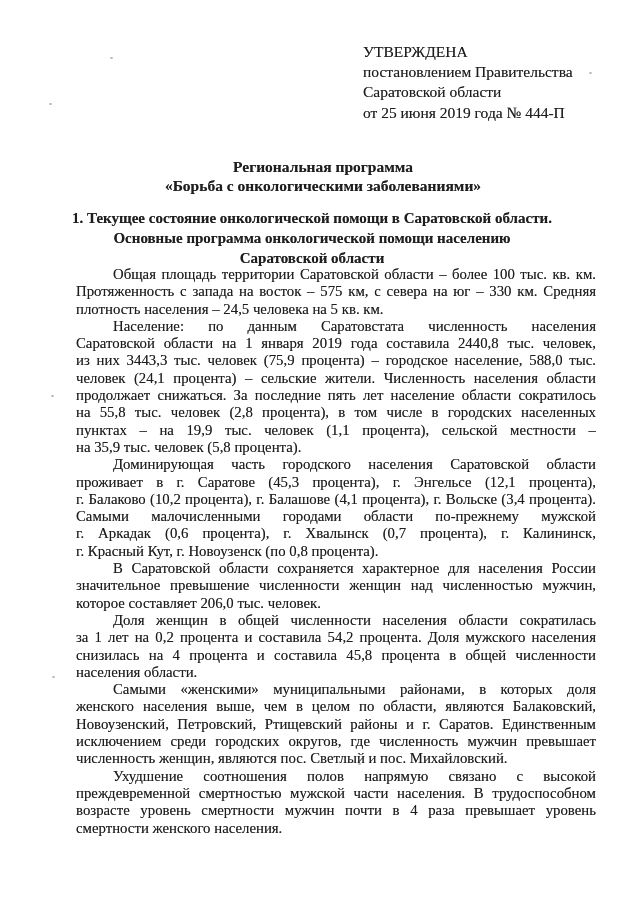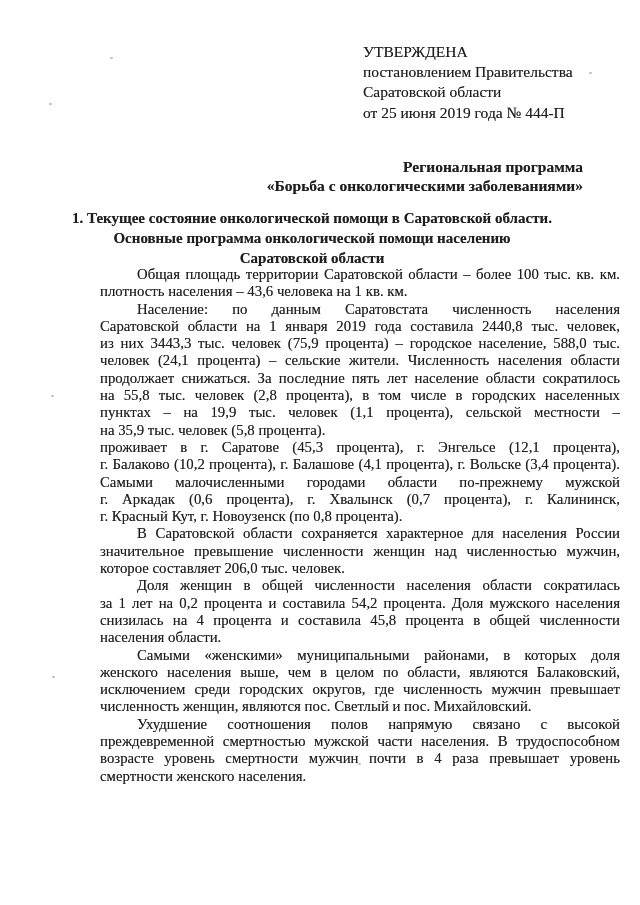--- a/index.html
+++ b/index.html
@@ -32,21 +32,21 @@
     line-height: 20.2px;
     white-space: nowrap;
   }
 
   
   .title {
     position: absolute;
     left: 63px;
     top: 158px;
     width: 520px;
-    text-align: right;
+    text-align: center;
     font-weight: bold;
     font-size: 15.5px;
     line-height: 18.6px;
   }
   .title div, .heading div { white-space: nowrap; }
 
   
   .heading {
     position: absolute;
     left: 52px;
@@ -54,21 +54,21 @@
     width: 520px;
     text-align: center;
     font-weight: bold;
     font-size: 15px;
     line-height: 20.2px;
   }
 
   
   .bodytext {
     position: absolute;
-    left: 100px;
+    left: 76px;
     top: 266px;
     width: 520px;
     font-size: 14.8px;
   }
   .line {
     height: 17.3px;
     line-height: 17.3px;
     text-align: justify;
     text-align-last: justify;
   }
@@ -104,53 +104,56 @@
 
   <div class="heading">
     <div>1. Текущее состояние онкологической помощи в Саратовской области.</div>
     <div>Основные программа онкологической помощи населению</div>
     <div>Саратовской области</div>
   </div>
 
   <div class="bodytext">
       <div class="para">
         <div class="line first">Общая площадь территории Саратовской области – более 100 тыс. кв. км.</div>
-        <div class="line last">плотность населения – 43,6 человека на 1 кв. км.</div>
+        <div class="line">Протяженность с запада на восток – 575 км, с севера на юг – 330 км. Средняя</div>
+        <div class="line last">плотность населения – 24,5 человека на 5 кв. км.</div>
       </div>
       <div class="para">
         <div class="line first">Население: по данным Саратовстата численность населения</div>
         <div class="line">Саратовской области на 1 января 2019 года составила 2440,8 тыс. человек,</div>
         <div class="line">из них 3443,3 тыс. человек (75,9 процента) – городское население, 588,0 тыс.</div>
         <div class="line">человек (24,1 процента) – сельские жители. Численность населения области</div>
         <div class="line">продолжает снижаться. За последние пять лет население области сократилось</div>
         <div class="line">на 55,8 тыс. человек (2,8 процента), в том числе в городских населенных</div>
         <div class="line">пунктах – на 19,9 тыс. человек (1,1 процента), сельской местности –</div>
         <div class="line last">на 35,9 тыс. человек (5,8 процента).</div>
       </div>
       <div class="para">
+        <div class="line first">Доминирующая часть городского населения Саратовской области</div>
         <div class="line">проживает в г. Саратове (45,3 процента), г. Энгельсе (12,1 процента),</div>
         <div class="line">г. Балаково (10,2 процента), г. Балашове (4,1 процента), г. Вольске (3,4 процента).</div>
         <div class="line">Самыми малочисленными городами области по-прежнему мужской</div>
         <div class="line">г. Аркадак (0,6 процента), г. Хвалынск (0,7 процента), г. Калининск,</div>
         <div class="line last">г. Красный Кут, г. Новоузенск (по 0,8 процента).</div>
       </div>
       <div class="para">
         <div class="line first">В Саратовской области сохраняется характерное для населения России</div>
         <div class="line">значительное превышение численности женщин над численностью мужчин,</div>
         <div class="line last">которое составляет 206,0 тыс. человек.</div>
       </div>
       <div class="para">
         <div class="line first">Доля женщин в общей численности населения области сократилась</div>
         <div class="line">за 1 лет на 0,2 процента и составила 54,2 процента. Доля мужского населения</div>
         <div class="line">снизилась на 4 процента и составила 45,8 процента в общей численности</div>
         <div class="line last">населения области.</div>
       </div>
       <div class="para">
         <div class="line first">Самыми «женскими» муниципальными районами, в которых доля</div>
         <div class="line">женского населения выше, чем в целом по области, являются Балаковский,</div>
+        <div class="line">Новоузенский, Петровский, Ртищевский районы и г. Саратов. Единственным</div>
         <div class="line">исключением среди городских округов, где численность мужчин превышает</div>
         <div class="line last">численность женщин, являются пос. Светлый и пос. Михайловский.</div>
       </div>
       <div class="para">
         <div class="line first">Ухудшение соотношения полов напрямую связано с высокой</div>
         <div class="line">преждевременной смертностью мужской части населения. В трудоспособном</div>
         <div class="line">возрасте уровень смертности мужчин почти в 4 раза превышает уровень</div>
         <div class="line last">смертности женского населения.</div>
       </div>
     </div>

